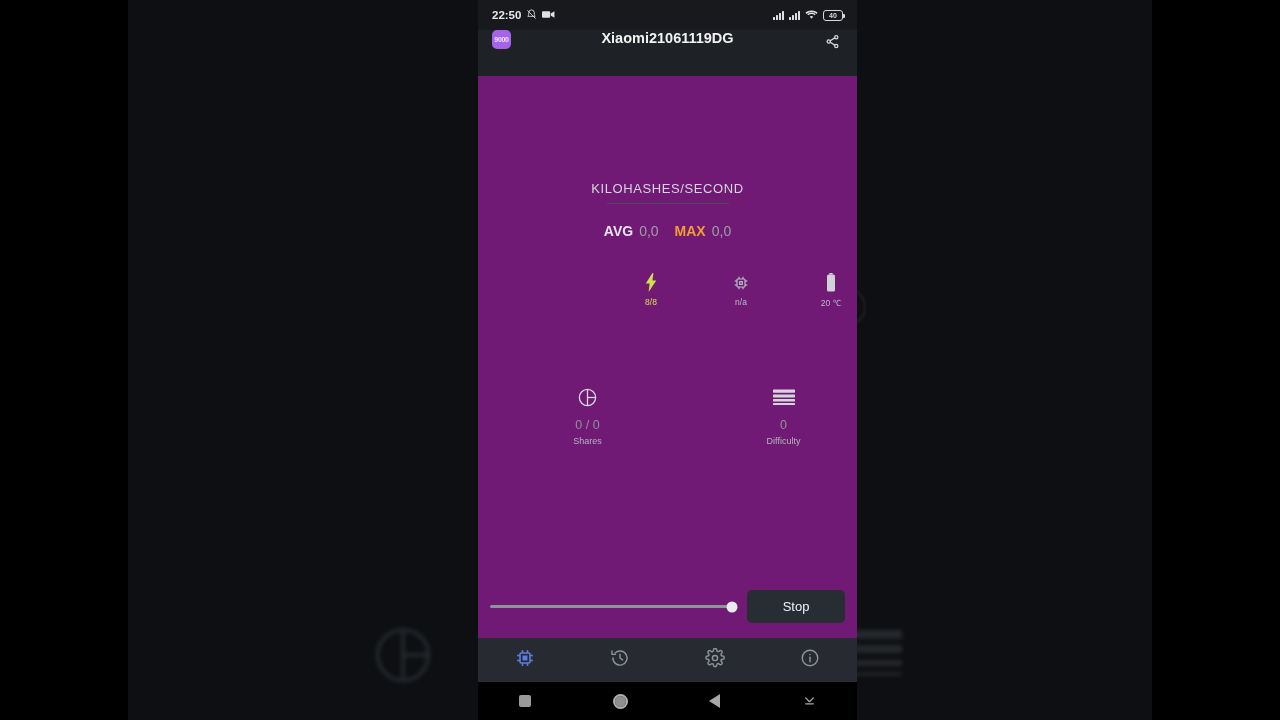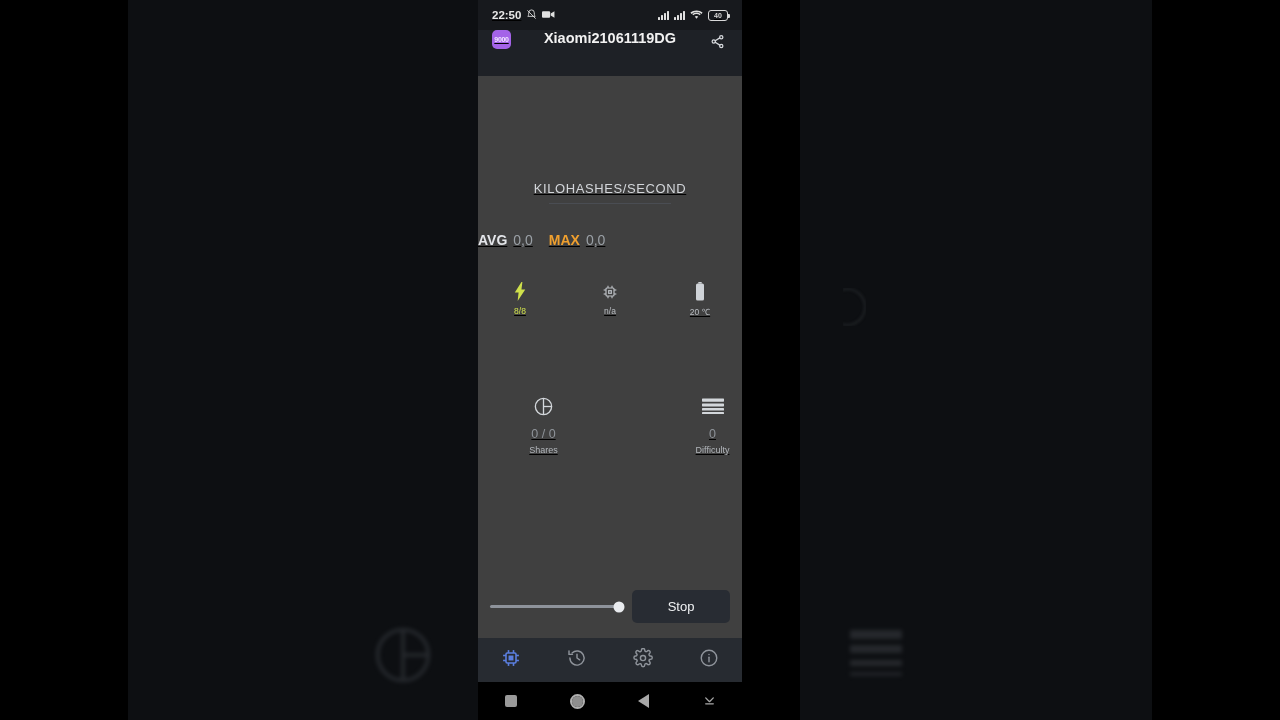--- a/index.html
+++ b/index.html
@@ -72,25 +72,24 @@
     clip-path: inset(0 0 0 40%);
     filter: blur(1.6px);
     opacity: .9;
   }
 
   
   #phone {
     position: absolute;
     left: 478px;
     top: 0;
-    width: 264px;
+    width: 379px;
     height: 720px;
-    background: #404040;
+    background: #701a75;
     overflow: hidden;
-    text-decoration: underline;
   }
 
   
   .statusbar {
     height: 30px;
     background: #17191d;
     display: flex;
     align-items: center;
     justify-content: space-between;
     padding: 0 14px;
@@ -210,36 +209,36 @@
     color: #d3d6da;
     letter-spacing: .6px;
   }
   .rate-rule {
     width: 122px;
     height: 1px;
     background: #4a4d53;
     margin: 7px auto 0;
   }
   .rate-stats {
-    margin-top: 28px;
+    margin-top: 19px;
     font-size: 14px;
     color: #9aa0a6;
     display: flex;
-    justify-content: flex-start;
+    justify-content: center;
     gap: 6px;
     align-items: baseline;
   }
   .lbl-avg { color: #e4e6ea; font-weight: bold; }
   .lbl-max { color: #f0a02e; font-weight: bold; margin-left: 10px; }
 
   
   .trio {
     margin-top: 33px;
     display: flex;
-    justify-content: flex-start;
+    justify-content: flex-end;
     gap: 38px;
     margin-left: 16px;
   }
   .trio-item {
     width: 52px;
     text-align: center;
   }
   .trio-icon {
     height: 21px;
     display: flex;

